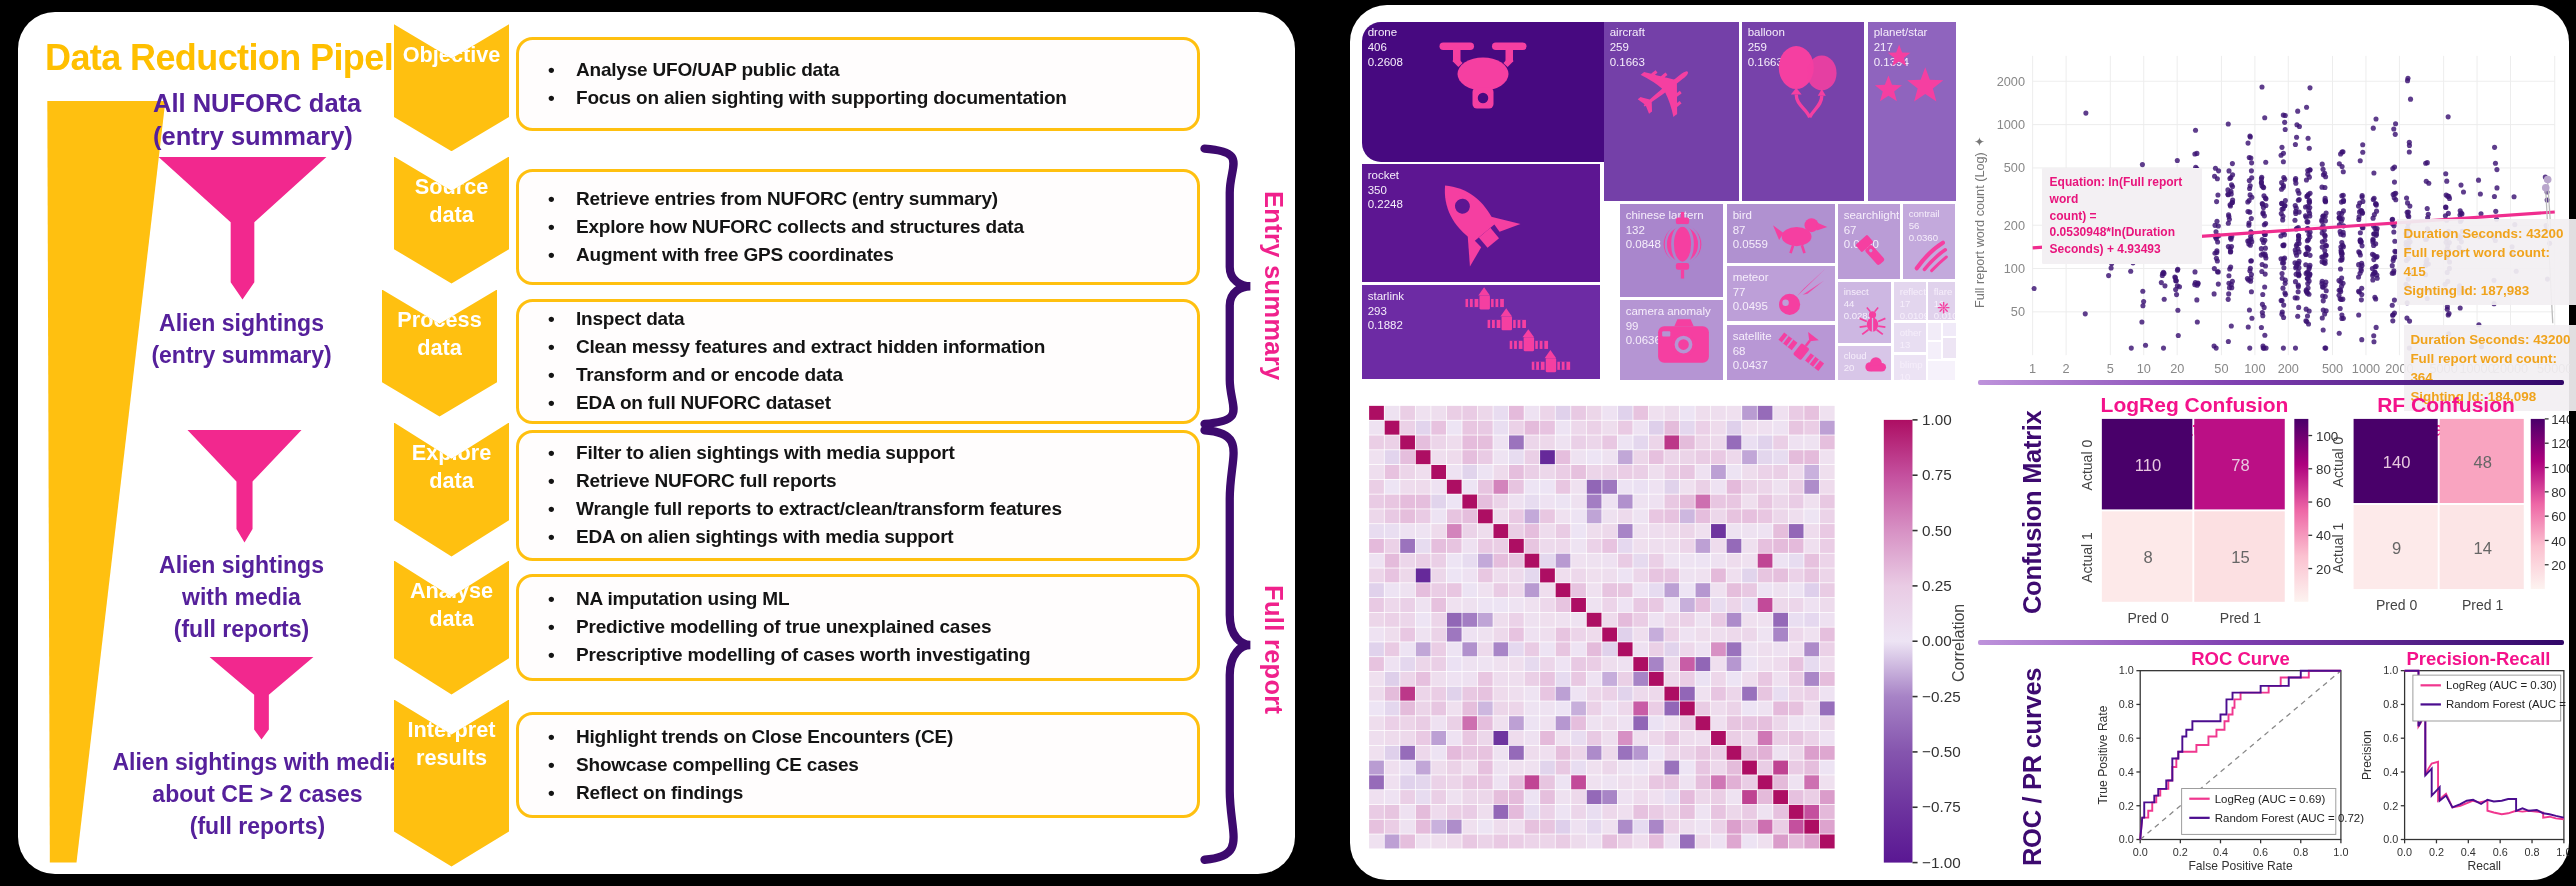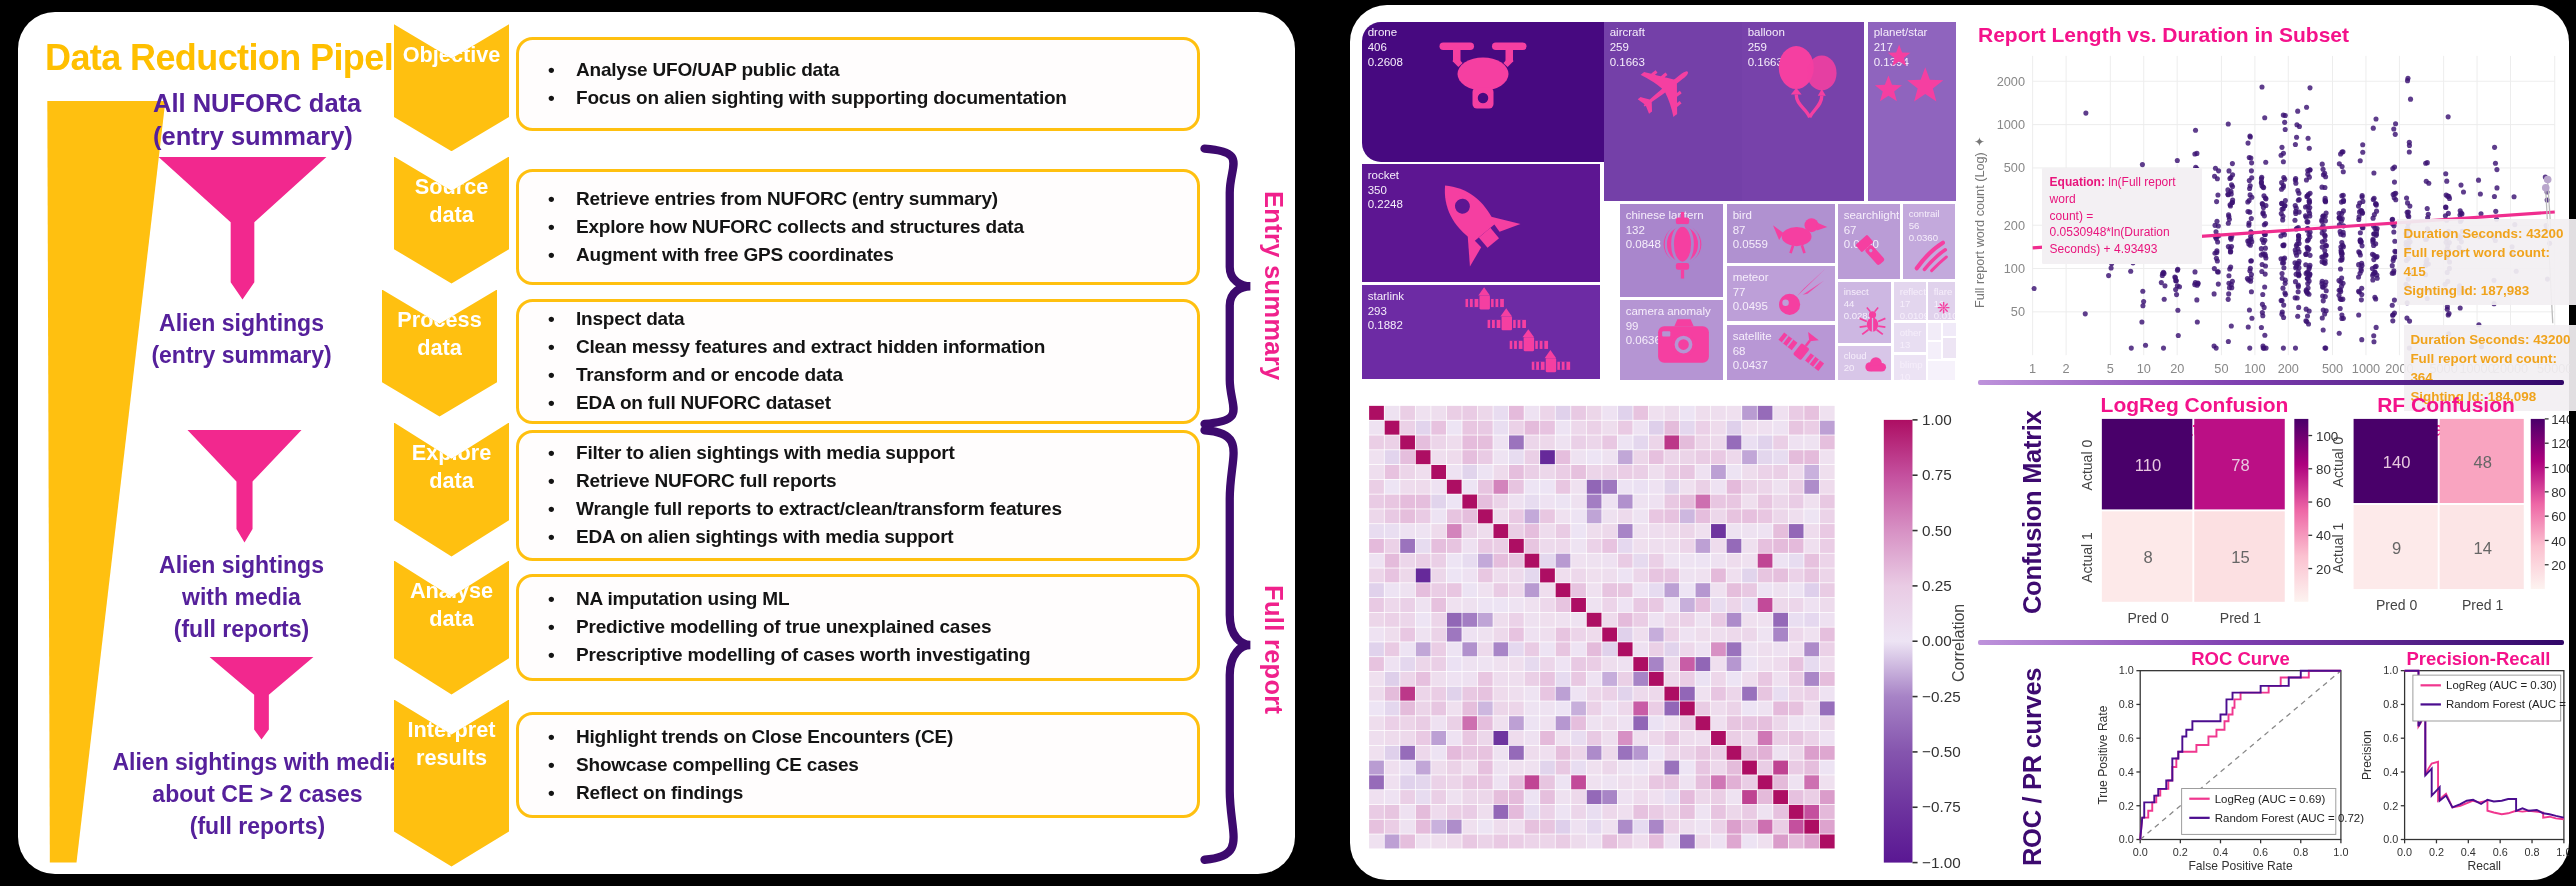--- a/index.html
+++ b/index.html
@@ -248,21 +248,21 @@
               </g>
               <g transform="translate(67 56)">
                 <polygon points="11,0 16,7 6,7"></polygon>
                 <rect x="7" y="7" width="9" height="12" rx="1"></rect>
                 <rect x="-5" y="10" width="11" height="7"></rect>
                 <rect x="17" y="10" width="11" height="7"></rect>
                 <path d="M-2 10 v7 M2 10 v7 M20 10 v7 M24 10 v7" stroke="#6D2BA4" stroke-width="1.6"></path>
               </g>
             </svg></div>
         </div>
-        <div class="tm-cell" style="left: 254px; top: 16.6px; width: 135px; height: 179px; background: rgb(116, 64, 168); padding-left: 10px;">
+        <div class="tm-cell" style="left: 254px; top: 16.6px; width: 135px; height: 179px; background: rgb(116, 64, 168);">
           <div class="tm-txt">
             <div>aircraft</div>
             <div>259</div>
             <div>0.1663</div>
           </div>
           <div class="abs" style="left: 18px; top: 25.5px; width: 96px; height: 96px;"><svg viewBox="0 0 64 64" width="96" height="96" fill="#F53FA1">
               <text x="32" y="46" font-size="52" text-anchor="middle" transform="rotate(-38 32 32)" fill="#F53FA1">✈</text>
             </svg></div>
         </div>
         <div class="tm-cell" style="left: 392px; top: 16.6px; width: 122px; height: 179px; background: rgb(119, 66, 170);">
@@ -453,21 +453,20 @@
           </div>
         </div>
         <div class="tm-cell" style="left: 578px; top: 318px; width: 12.7px; height: 16.6px; background: rgb(242, 236, 248);"></div>
         <div class="tm-cell" style="left: 593px; top: 318px; width: 12.7px; height: 12.7px; background: rgb(239, 232, 246);"></div>
         <div class="tm-cell" style="left: 578px; top: 337px; width: 12.7px; height: 16.6px; background: rgb(244, 239, 250);"></div>
         <div class="tm-cell" style="left: 593px; top: 333px; width: 12.7px; height: 20.4px; background: rgb(237, 229, 244);"></div>
         <div class="tm-cell" style="left: 578px; top: 356px; width: 27px; height: 18.5px; background: rgb(246, 242, 251);"></div>
         <div class="tm-cell" style="left: 593px; top: 318px; width: 12.7px; height: 12.7px; background: rgb(240, 234, 248);"></div>
       </div>
 
-    <div class="chart-title" style="left:628px;top:18px;width:446px;text-align:left;font-size:21px;">Report Length vs. Duration in Subset</div>
     <div class="vlabel flip axlabel" style="left:622px;top:76px;height:280px;font-size:12.7px;color:#777;">Full report word count (Log) ✦</div>
     <div id="scatter" style="position:absolute;left:612px;top:0;width:608px;height:382px;"><svg width="608" height="382" viewBox="0 0 953 600">
           <line x1="110" y1="80" x2="110" y2="550" stroke="#ececec" stroke-width="1.5"></line>
           <line x1="162.5316391074398" y1="80" x2="162.5316391074398" y2="550" stroke="#ececec" stroke-width="1.5"></line>
           <line x1="231.97468871404817" y1="80" x2="231.97468871404817" y2="550" stroke="#ececec" stroke-width="1.5"></line>
           <line x1="284.50632782148796" y1="80" x2="284.50632782148796" y2="550" stroke="#ececec" stroke-width="1.5"></line>
           <line x1="337.03796692892774" y1="80" x2="337.03796692892774" y2="550" stroke="#ececec" stroke-width="1.5"></line>
           <line x1="406.48101653553607" y1="80" x2="406.48101653553607" y2="550" stroke="#ececec" stroke-width="1.5"></line>
           <line x1="459.012655642976" y1="80" x2="459.012655642976" y2="550" stroke="#ececec" stroke-width="1.5"></line>
           <line x1="511.5442947504157" y1="80" x2="511.5442947504157" y2="550" stroke="#ececec" stroke-width="1.5"></line>
@@ -1325,21 +1324,21 @@
             <circle cx="678.4" cy="296.5" r="4"></circle>
             <circle cx="593.6" cy="234.1" r="4"></circle>
             <circle cx="400.1" cy="272.9" r="4"></circle>
             <circle cx="727.3" cy="423.5" r="4"></circle>
           </g>
           <line x1="110" y1="381.5754565845359" x2="930" y2="325.13467628426463" stroke="#F02D8F" stroke-width="5"></line>
           <line x1="918.9212463328624" y1="278.1939333240356" x2="924.9212463328624" y2="368" stroke="#bbb" stroke-width="2"></line>
           <line x1="915.9212463328624" y1="291.0667673737393" x2="926.9212463328624" y2="500" stroke="#bbb" stroke-width="2"></line>
           <circle cx="918.9212463328624" cy="274.1939333240356" r="6" fill="#B9A6CC"></circle>
           <circle cx="915.9212463328624" cy="287.0667673737393" r="6" fill="#B9A6CC"></circle>
-        </svg><div class="abs" style="left: 80px; top: 163px; width: 145px; background: rgb(243, 240, 243); padding: 6.4px 7.6px; font-size: 12px; line-height: 16.6px; color: rgb(232, 20, 124); border-radius: 1.3px;">
+        </svg><div class="abs" style="left: 80px; top: 163px; width: 145px; background: rgb(243, 240, 243); padding: 6.4px 7.6px; font-size: 12px; line-height: 16.6px; color: rgb(232, 20, 124); border-radius: 1.3px; font-weight: bold;">
           <div><b>Equation:</b> ln(Full report word</div>
           <div>count) = 0.0530948*ln(Duration</div>
           <div>Seconds) + 4.93493</div>
         </div><div class="abs" style="left: 435px; top: 214px; width: 166px; background: rgba(242, 239, 242, 0.93); padding: 5.1px 6.4px; font-size: 13.4px; line-height: 19px; color: rgb(240, 163, 28); font-weight: bold;">
           <div>Duration Seconds: 43200</div>
           <div>Full report word count: 415</div>
           <div>Sighting Id: 187,983</div>
         </div><div class="abs" style="left: 442px; top: 320px; width: 163px; background: rgba(242, 239, 242, 0.93); padding: 5.1px 6.4px; font-size: 13.4px; line-height: 19px; color: rgb(240, 163, 28); font-weight: bold;">
           <div>Duration Seconds: 43200</div>
           <div>Full report word count: 364</div>

